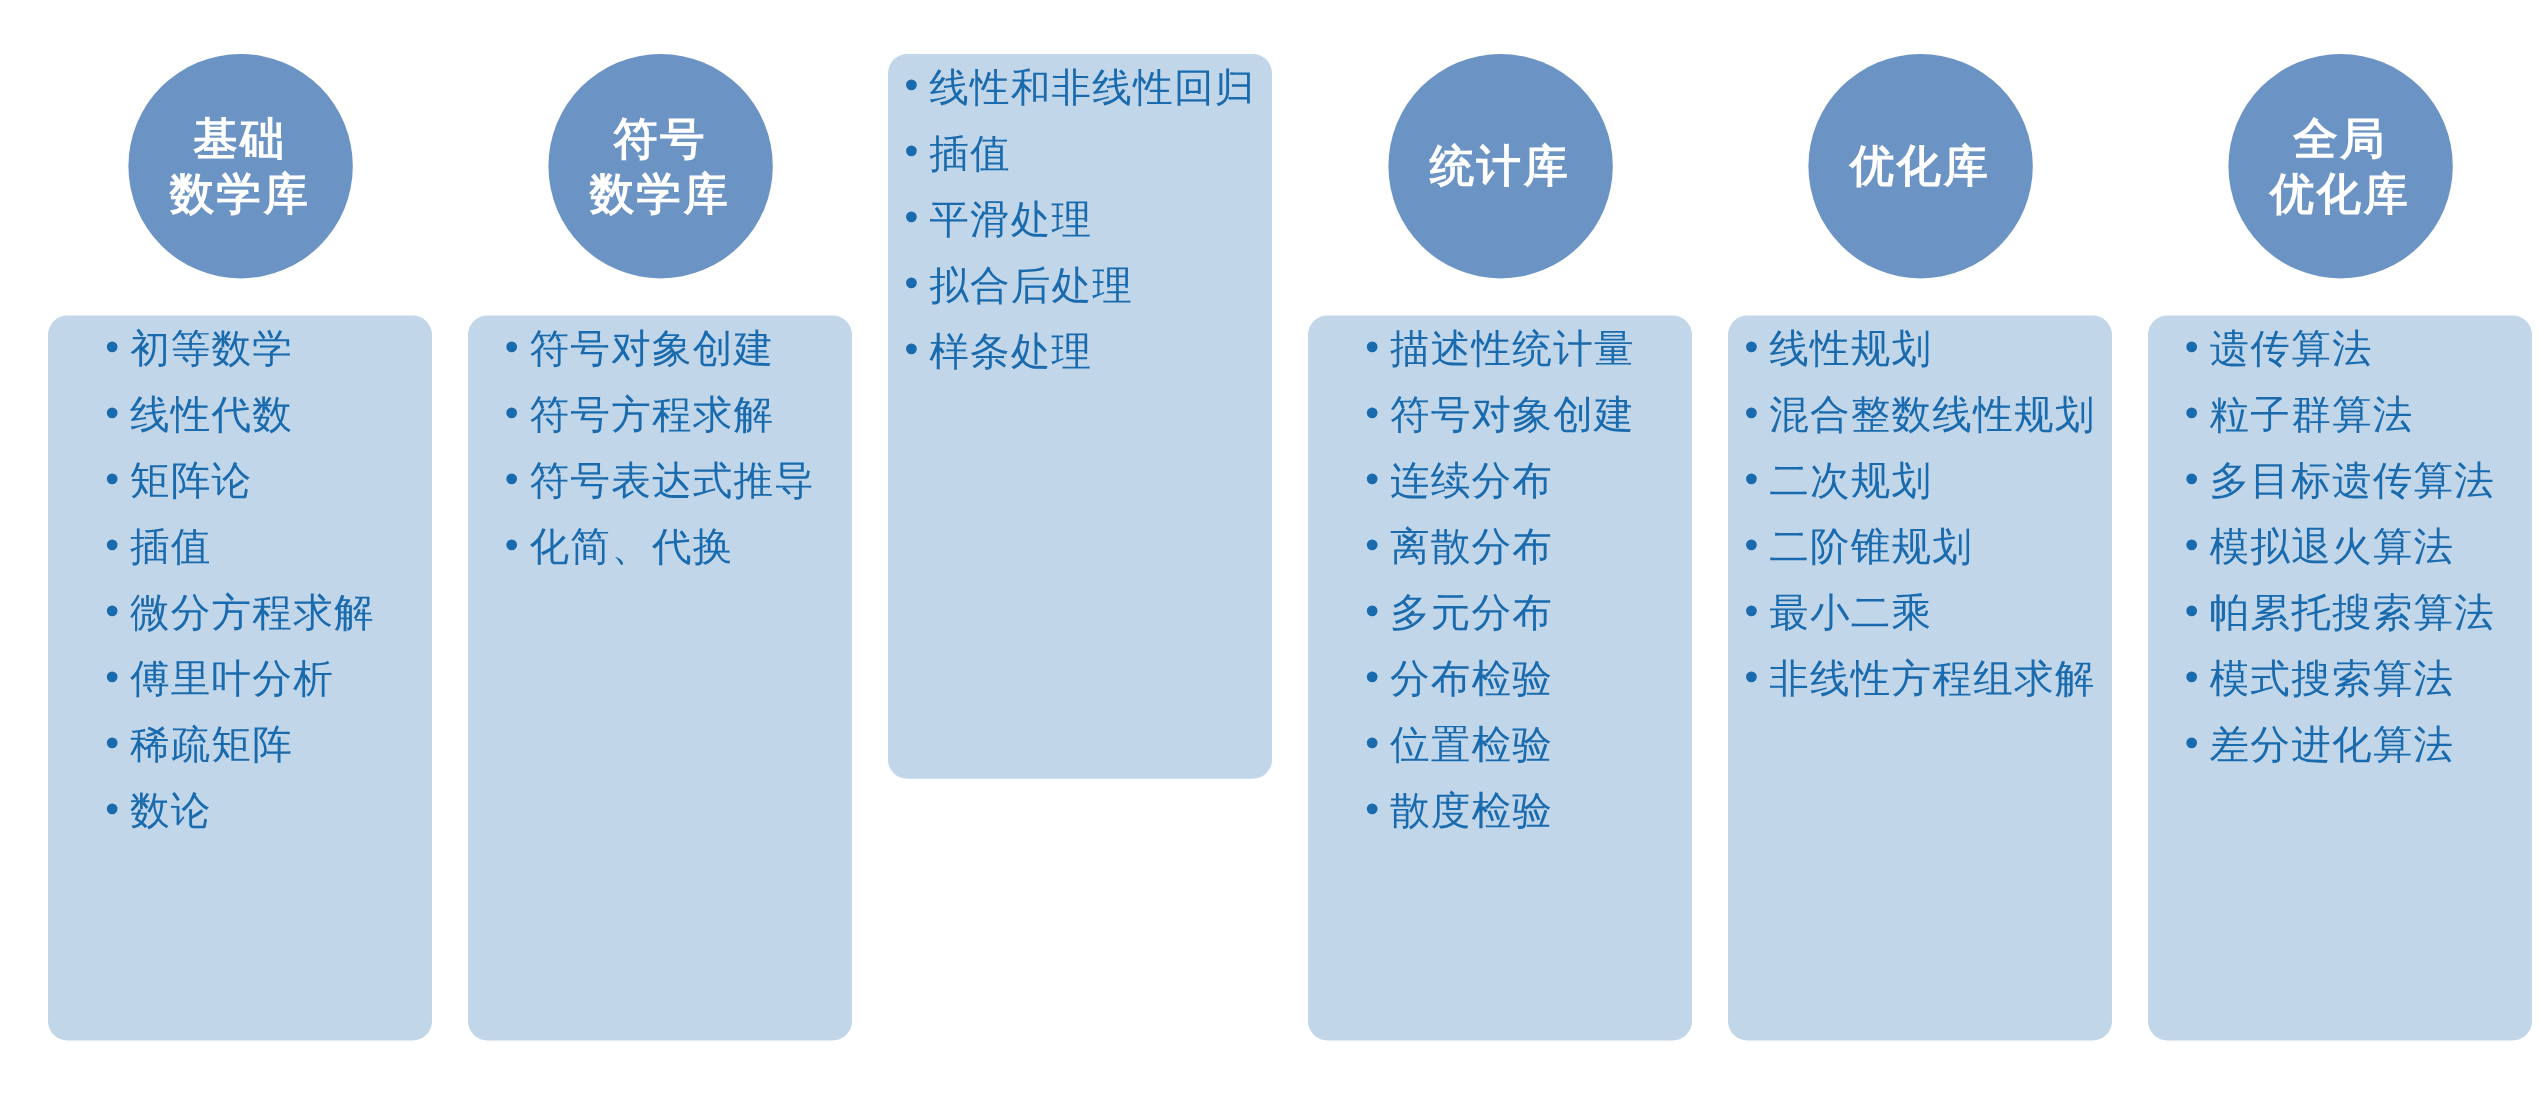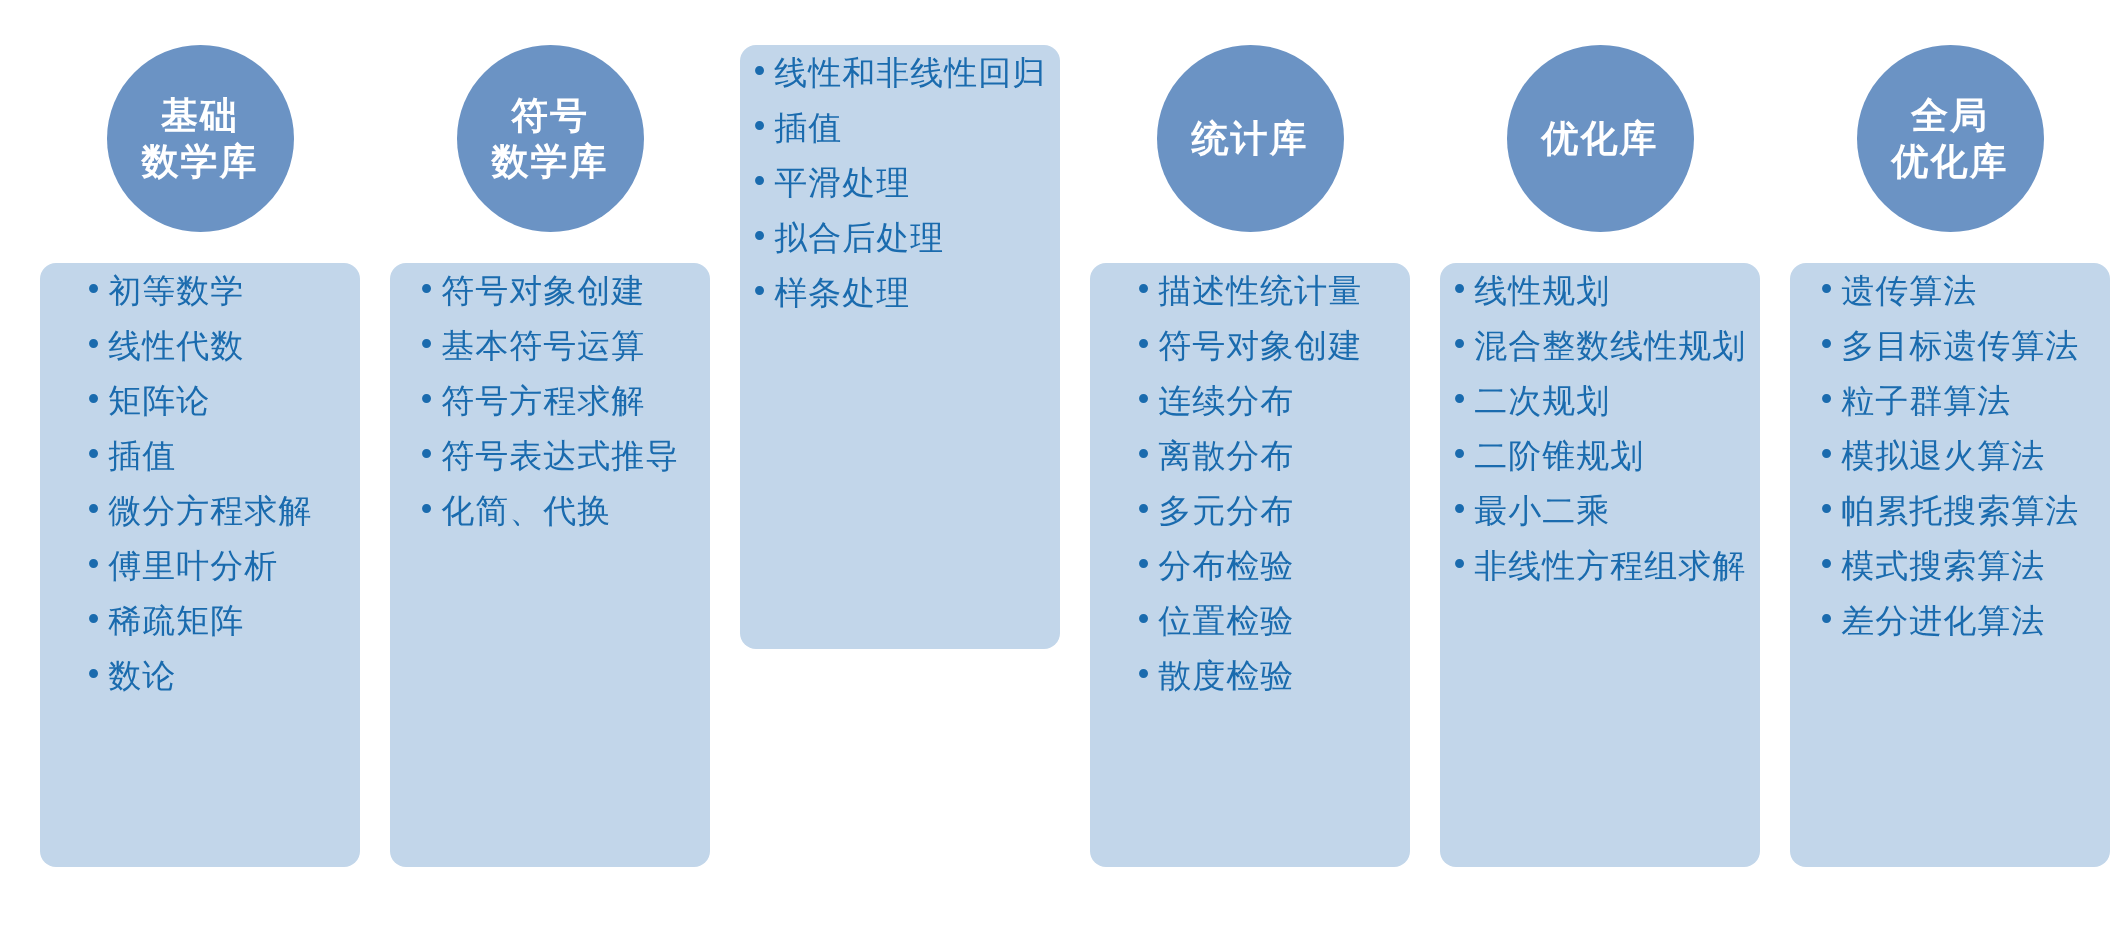--- a/index.html
+++ b/index.html
@@ -81,21 +81,20 @@
   <section class="col">
     <div class="circle">
       <div class="circle-title">
           <div class="circle-line">符号</div>
           <div class="circle-line">数学库</div>
         </div>
     </div>
     <div class="panel">
       <ul class="items">
           <li class="item"><span class="bullet">•</span><span>符号对象创建</span></li>
-          <li class="item"><span class="bullet">•</span><span>基本符号运算</span></li>
           <li class="item"><span class="bullet">•</span><span>符号方程求解</span></li>
           <li class="item"><span class="bullet">•</span><span>符号表达式推导</span></li>
           <li class="item"><span class="bullet">•</span><span>化简、代换</span></li>
         </ul>
     </div>
   </section>
 
   <section class="col">
     <div class="panel">
       <ul class="items">
@@ -149,22 +148,22 @@
   <section class="col">
     <div class="circle">
       <div class="circle-title">
           <div class="circle-line">全局</div>
           <div class="circle-line">优化库</div>
         </div>
     </div>
     <div class="panel">
       <ul class="items">
           <li class="item"><span class="bullet">•</span><span>遗传算法</span></li>
+          <li class="item"><span class="bullet">•</span><span>粒子群算法</span></li>
           <li class="item"><span class="bullet">•</span><span>多目标遗传算法</span></li>
-          <li class="item"><span class="bullet">•</span><span>粒子群算法</span></li>
           <li class="item"><span class="bullet">•</span><span>模拟退火算法</span></li>
           <li class="item"><span class="bullet">•</span><span>帕累托搜索算法</span></li>
           <li class="item"><span class="bullet">•</span><span>模式搜索算法</span></li>
           <li class="item"><span class="bullet">•</span><span>差分进化算法</span></li>
         </ul>
     </div>
   </section>
 </div>
 
 </body></html>

